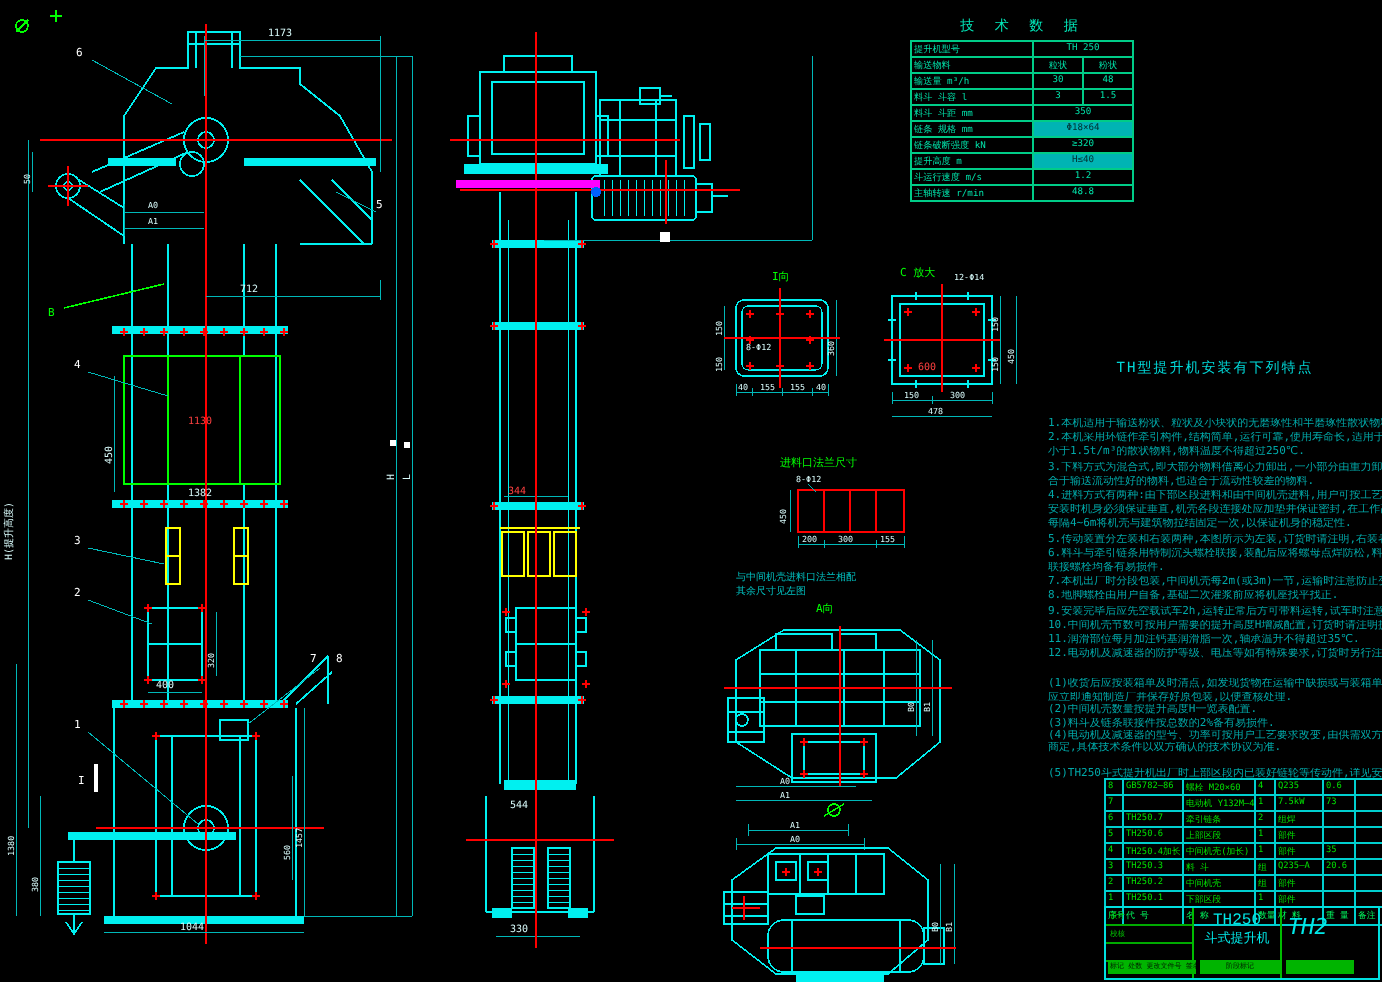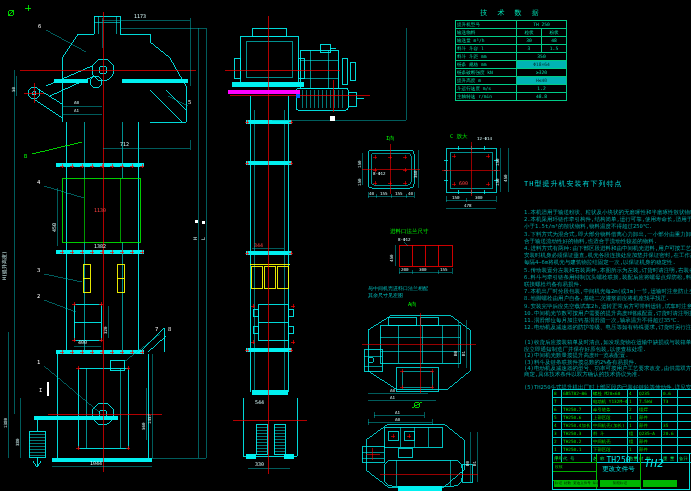--- a/index.html
+++ b/index.html
@@ -8,21 +8,21 @@
   #canvas svg{position:absolute;left:0;top:0;}
   svg text{font-family:"DejaVu Sans Mono","DejaVu Sans",monospace;}
   .td{fill:#d8fbfb;font-size:5px;}
   .ts{fill:#d8fbfb;font-size:4.2px;}
   .tw{fill:#ffffff;font-size:5.5px;}
   .tr{fill:#ff4040;font-size:5px;}
   .tg{fill:#00ff00;font-size:5.5px;}
   .tn{fill:#00c0c0;font-size:5px;}
   
   #notes{position:absolute;left:524px;top:179px;width:167px;color:#00a8a8;}
-  #notes .nt{color:#00d8d8;font-size:7px;letter-spacing:1px;margin-bottom:20px;white-space:nowrap;overflow:hidden;}
+  #notes .nt{color:#00d8d8;font-size:7px;letter-spacing:1px;margin-bottom:20px;white-space:nowrap;overflow:hidden;text-align:center;}
   #notes .nl{font-size:5.5px;line-height:7.2px;white-space:nowrap;overflow:hidden;}
   #notes .n2{font-size:5.5px;line-height:6.4px;white-space:nowrap;overflow:hidden;}
   #notes .gap1{height:8px;} #notes .gap2{height:6px;}
   
   #tech{position:absolute;left:455px;top:8px;width:112px;color:#00e0a8;}
   #tech .tt{color:#00e6b8;font-size:7px;letter-spacing:3px;text-align:center;white-space:nowrap;margin-bottom:2px;}
   #tech table{border-collapse:collapse;width:112px;table-layout:fixed;}
   #tech td{border:0.5px solid #00cc88;font-size:4.6px;height:7px;padding:0 1px;
     white-space:nowrap;overflow:hidden;text-align:center;}
   #tech td.lb{text-align:left;width:58px;}
@@ -34,21 +34,21 @@
     padding:0 1px;white-space:nowrap;overflow:hidden;}
   #bom tr.hd td{height:8px;color:#00ff60;}
   
   #tblock{position:absolute;left:552px;top:453px;width:138px;height:37px;
     border:1px solid #00e0e0;box-sizing:border-box;}
   #tblock .zone{position:absolute;top:0;height:100%;box-sizing:border-box;}
   #tblock .zl{left:0;width:44px;border-right:1px solid #00bb00;}
   #tblock .zc{left:44px;width:44px;border-right:1px solid #00bb00;text-align:center;}
   #tblock .zr{left:88px;width:48px;overflow:hidden;}
   #tblock .hline{position:absolute;left:0;width:100%;height:0;border-top:0.5px solid #00aa00;}
-  #tblock .model{color:#00e8e8;font-size:8px;margin-top:2px;white-space:nowrap;}
+  #tblock .model{color:#00e8e8;font-size:8px;margin-top:2px;white-space:nowrap;font-family:Liberation Mono, monospace;}
   #tblock .prod{color:#00e8e8;font-size:6.5px;white-space:nowrap;}
   #tblock .dno{color:#00e8e8;font-size:11px;margin:3px 0 0 3px;white-space:nowrap;font-style:italic;}
   #tblock .gbar{position:absolute;background:#00b400;color:#002000;font-size:3.5px;
     line-height:7px;white-space:nowrap;overflow:hidden;padding:0 1px;height:7px;}
   #tblock .tiny{position:absolute;color:#00cc00;font-size:3.8px;white-space:nowrap;}
 </style>
 </head>
 <body>
 
 <div id="canvas">
@@ -497,21 +497,21 @@
     <div class="zone zl">
       <div class="hline" style="top:8px"></div>
       <div class="hline" style="top:17px"></div>
       <div class="hline" style="top:26px"></div>
       <div class="tiny" style="left:2px;top:1px">设计</div>
       <div class="tiny" style="left:2px;top:10px">校核</div>
       <div class="gbar" style="left:1px;top:26px;width:42px">标记 处数 更改文件号 签名 日期</div>
     </div>
     <div class="zone zc">
       <div class="model">TH250</div>
-      <div class="prod">更改文件号</div>
+      <div class="prod">斗式提升机</div>
       <div class="gbar" style="left:3px;top:26px;width:38px">阶段标记</div>
     </div>
     <div class="zone zr">
       <div class="dno">TH2</div>
       <div class="gbar" style="left:2px;top:26px;width:32px"></div>
     </div>
   </div>
 </div>
 
 </body></html>

